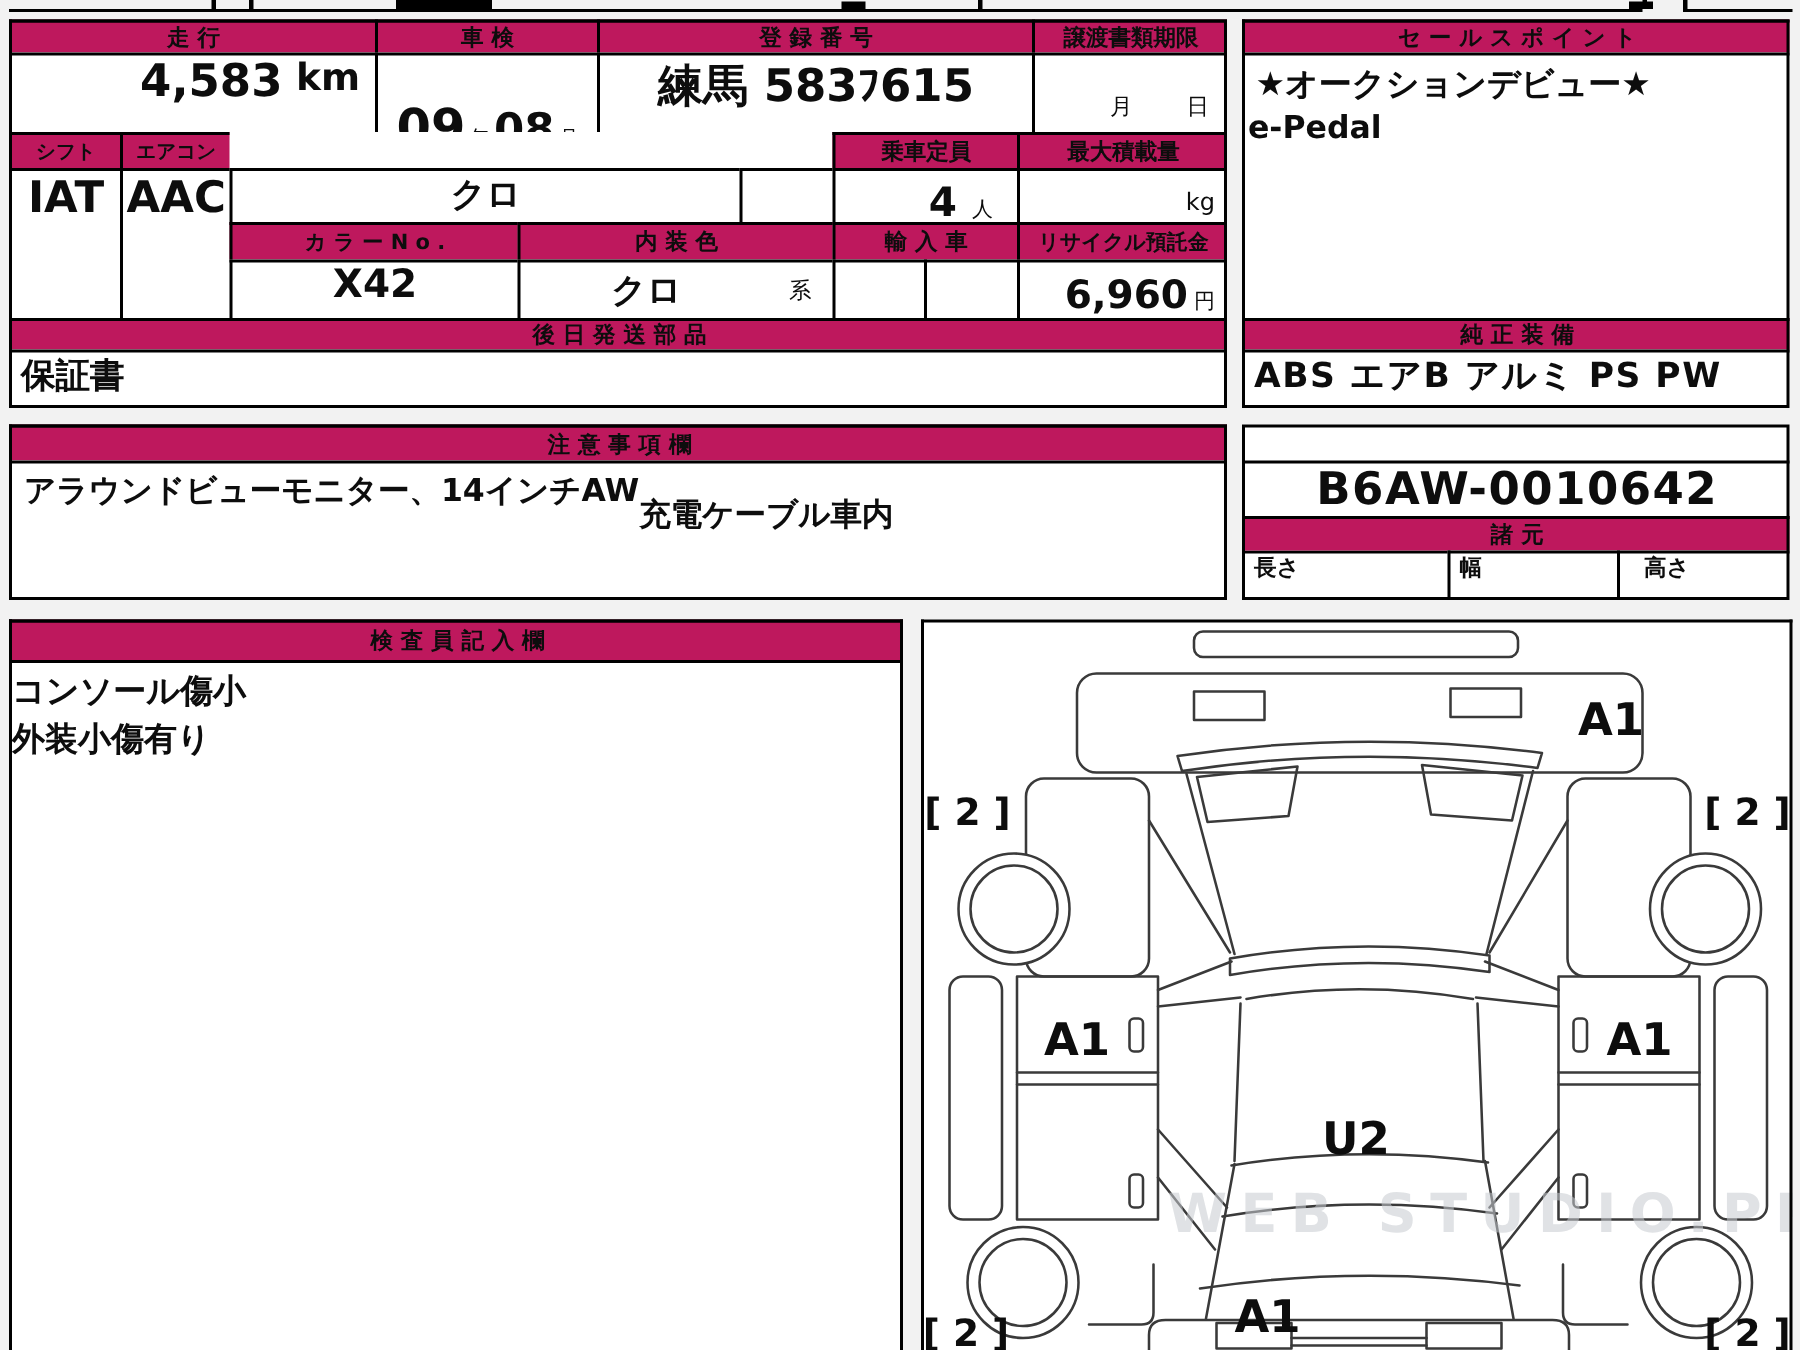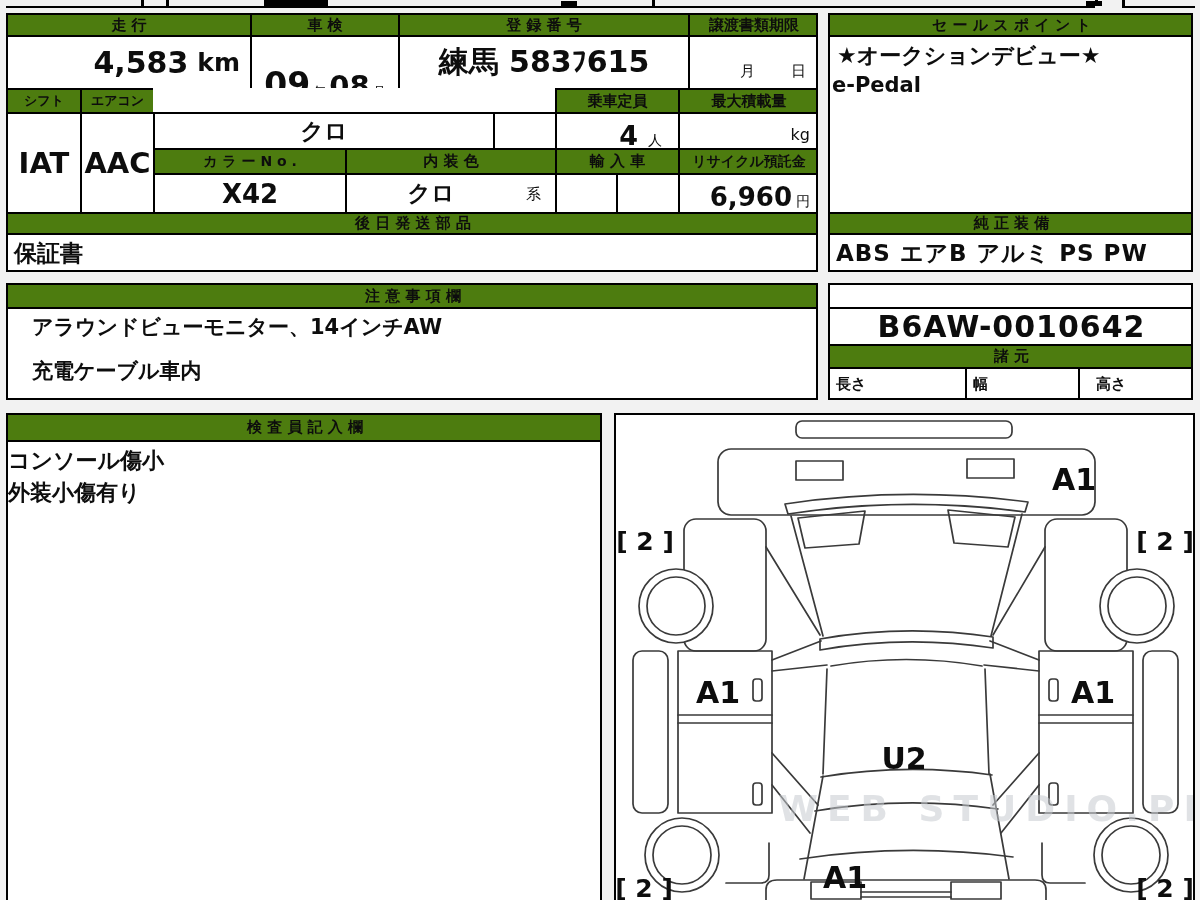--- a/index.html
+++ b/index.html
@@ -9,23 +9,23 @@
     font-family:"DejaVu Sans","Liberation Sans",sans-serif;
     color:#0d0d0d;
   }
   .panel{position:absolute;background:#fff;}
   .frame{position:absolute;inset:0;border:2px solid #000;pointer-events:none;z-index:6;}
   .cell{
     position:absolute;box-sizing:border-box;
     border-left:2px solid #000;border-top:2px solid #000;
     background:#fff;display:flex;overflow:hidden;
   }
-  .hdr{background:#4d7c0f;align-items:center;justify-content:center;
+  .hdr{background:#be185d;align-items:center;justify-content:center;
        font-size:15px;font-weight:bold;white-space:pre;}
-  .val{align-items:center;}
+  .val{align-items:flex-start;}
   .center{justify-content:center;}
   .big{font-weight:bold;}
   .frag{position:absolute;background:#000;}
   .vline{position:absolute;background:#000;width:3px;top:0;height:6px;}
   .hline{position:absolute;background:#000;height:2px;top:6px;}
   .wm{fill:#c7cbd0;opacity:.55;font-size:36px;font-weight:bold;letter-spacing:9px;}
   svg text{font-family:"DejaVu Sans","Liberation Sans",sans-serif;}
 </style>
 </head>
 <body>
@@ -113,21 +113,21 @@
     <span class="big" style="font-size:22px;padding-left:5px;">★オークションデビュー★</span>
     <span class="big" style="font-size:21px;margin-top:2px;">e-Pedal</span>
   </div>
   <div class="cell hdr" style="left:0;top:199px;width:365px;height:21px;">純 正 装 備</div>
   <div class="cell val big" style="left:0;top:220px;width:365px;height:39px;font-size:23px;padding-left:6px;letter-spacing:1px;">ABS エアB アルミ PS PW</div>
 </div>
 
 <div class="panel" style="left:6px;top:283px;width:812px;height:117px;">
   <div class="frame"></div>
   <div class="cell hdr" style="left:0;top:0;width:812px;height:24px;">注 意 事 項 欄</div>
-  <div class="cell" style="left:0;top:24px;width:812px;height:93px;flex-direction:column;align-items:flex-start;padding:4px 24px;">
+  <div class="cell" style="left:0;top:24px;width:812px;height:93px;flex-direction:row;align-items:flex-start;padding:4px 8px;">
     <span class="big" style="font-size:21px;">アラウンドビューモニター、14インチAW</span>
     <span class="big" style="font-size:21px;margin-top:16px;">充電ケーブル車内</span>
   </div>
 </div>
 
 <div class="panel" style="left:828px;top:283px;width:365px;height:117px;">
   <div class="frame"></div>
   <div class="cell val center big" style="left:0;top:24px;width:365px;height:37px;font-size:30px;letter-spacing:1px;">B6AW-0010642</div>
   <div class="cell val" style="left:0;top:84px;width:137px;height:33px;padding-left:6px;font-size:15px;font-weight:bold;">長さ</div>
   <div class="cell hdr" style="left:0;top:61px;width:365px;height:23px;">諸 元</div>

